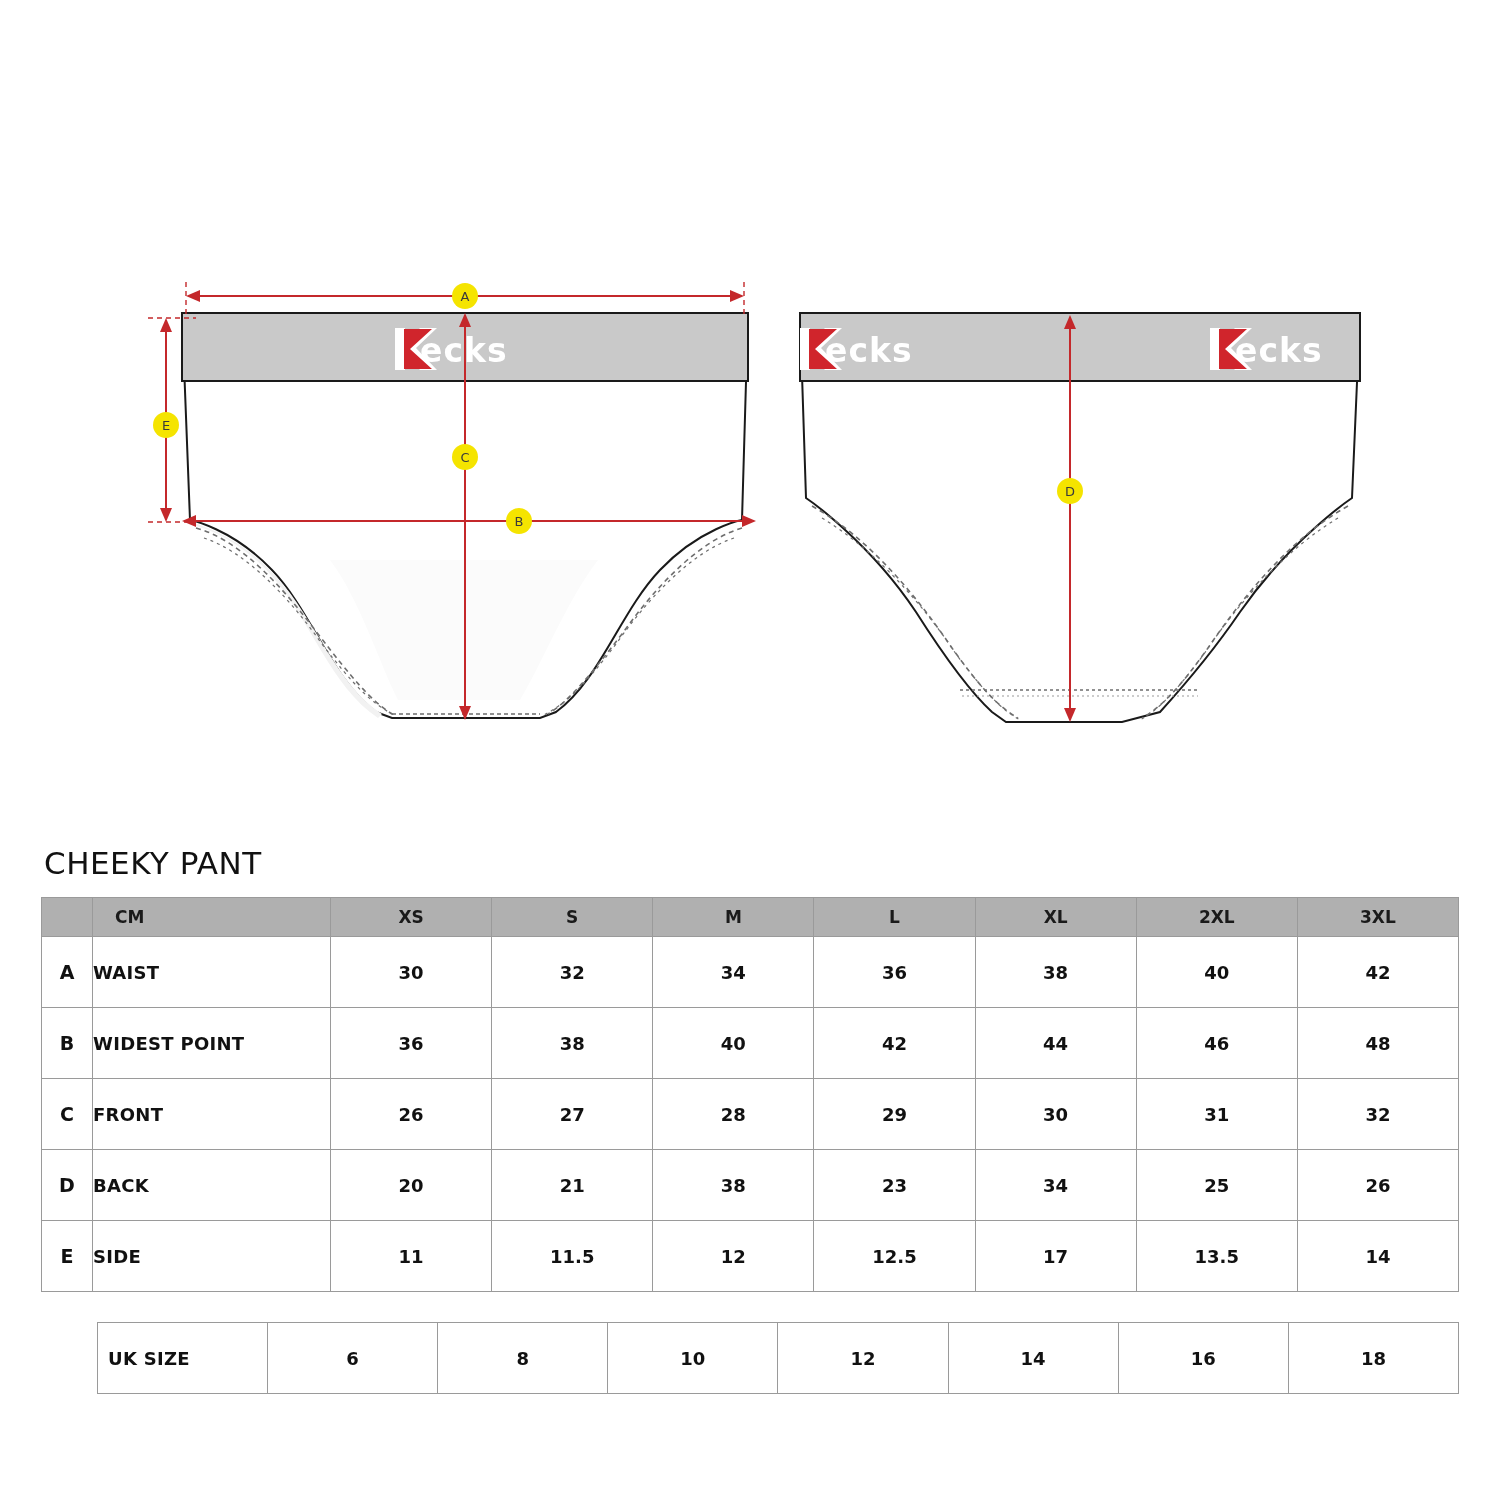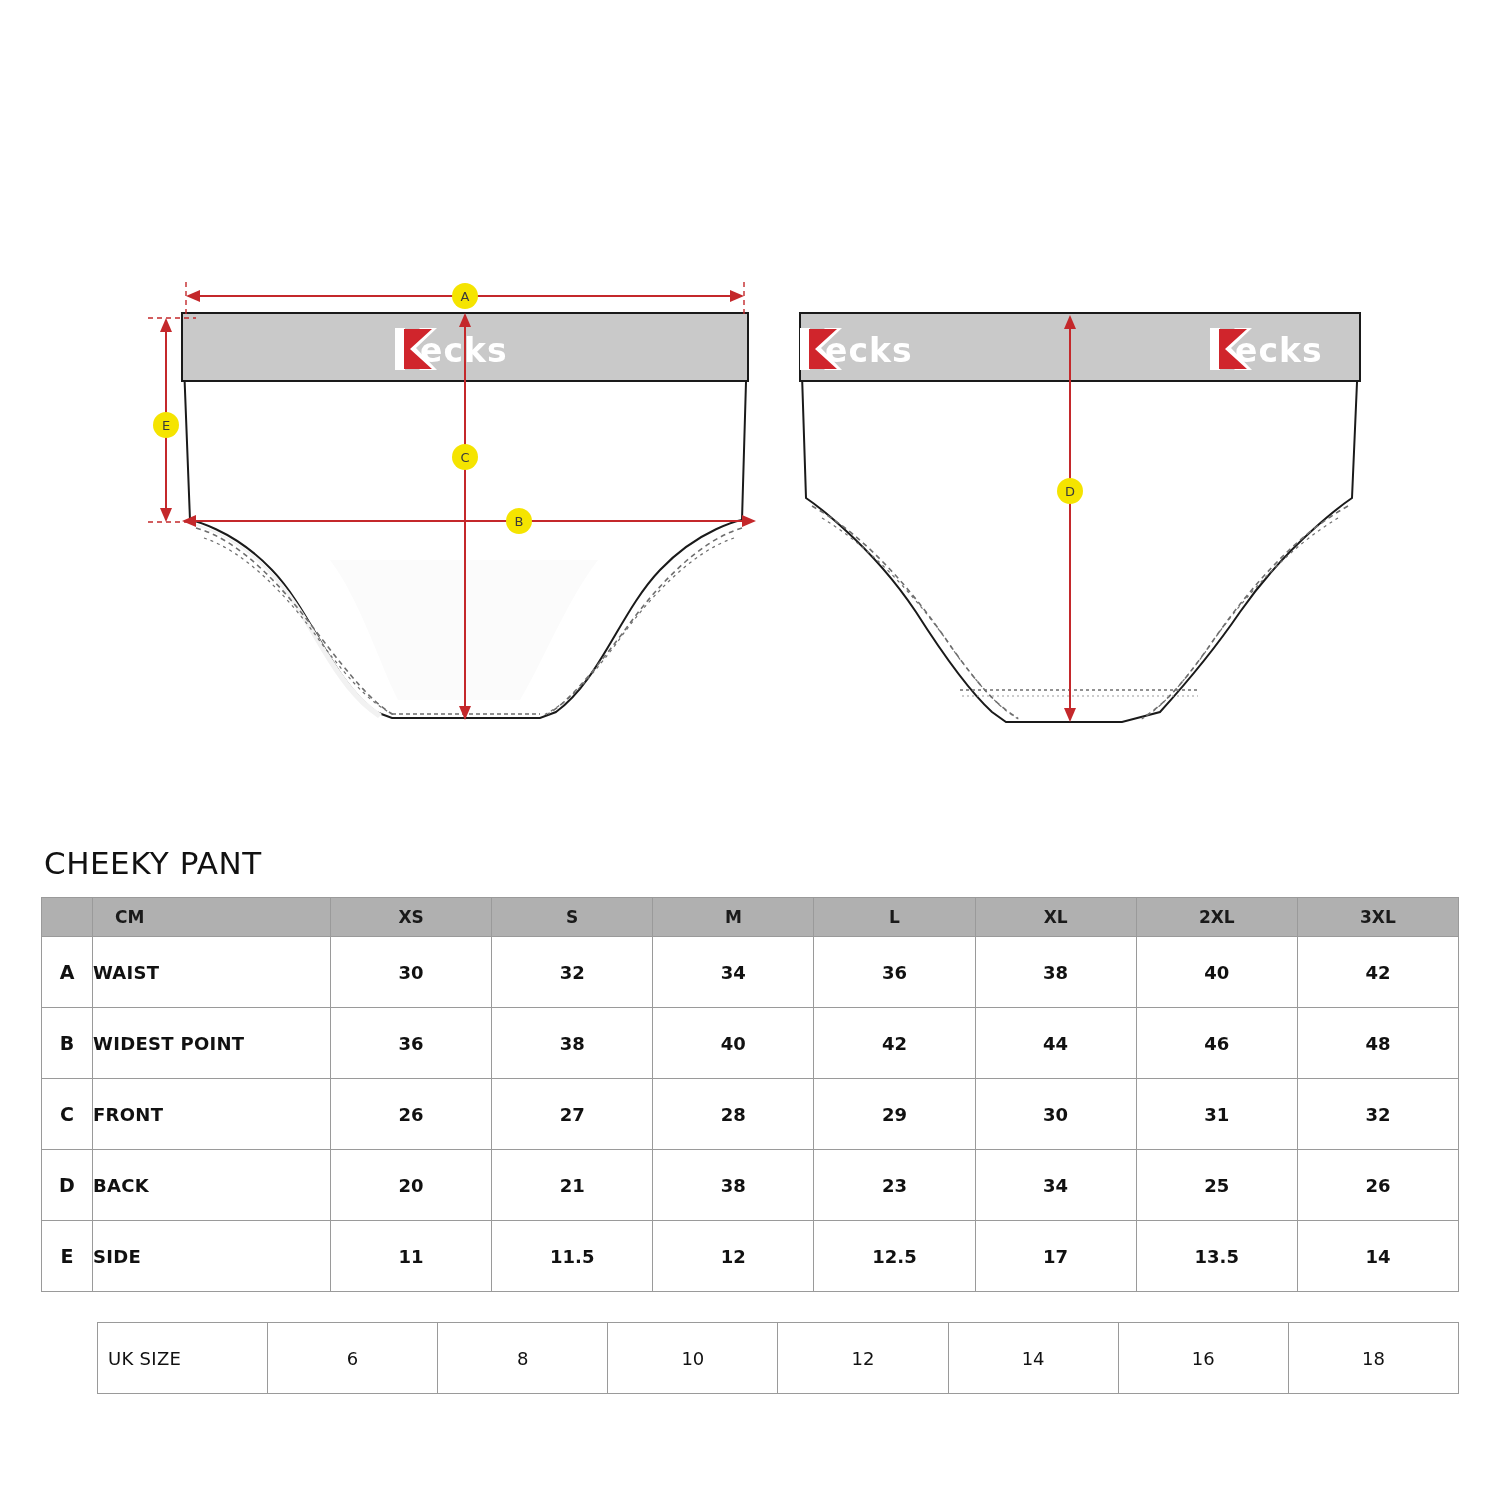--- a/index.html
+++ b/index.html
@@ -99,21 +99,21 @@
     left: 97px;
     top: 1322px;
     width: 1362px;
     border-collapse: collapse;
     table-layout: fixed;
   }
   #uk-table td {
     border: 1px solid #9a9a9a;
     height: 70px;
     font-size: 18px;
-    font-weight: normal;
+    font-weight: bold;
     text-align: center;
     color: #111;
     padding: 0;
   }
   #uk-table td.uk-label {
     width: 159px;
     text-align: left;
     padding-left: 10px;
     letter-spacing: 0.3px;
   }

